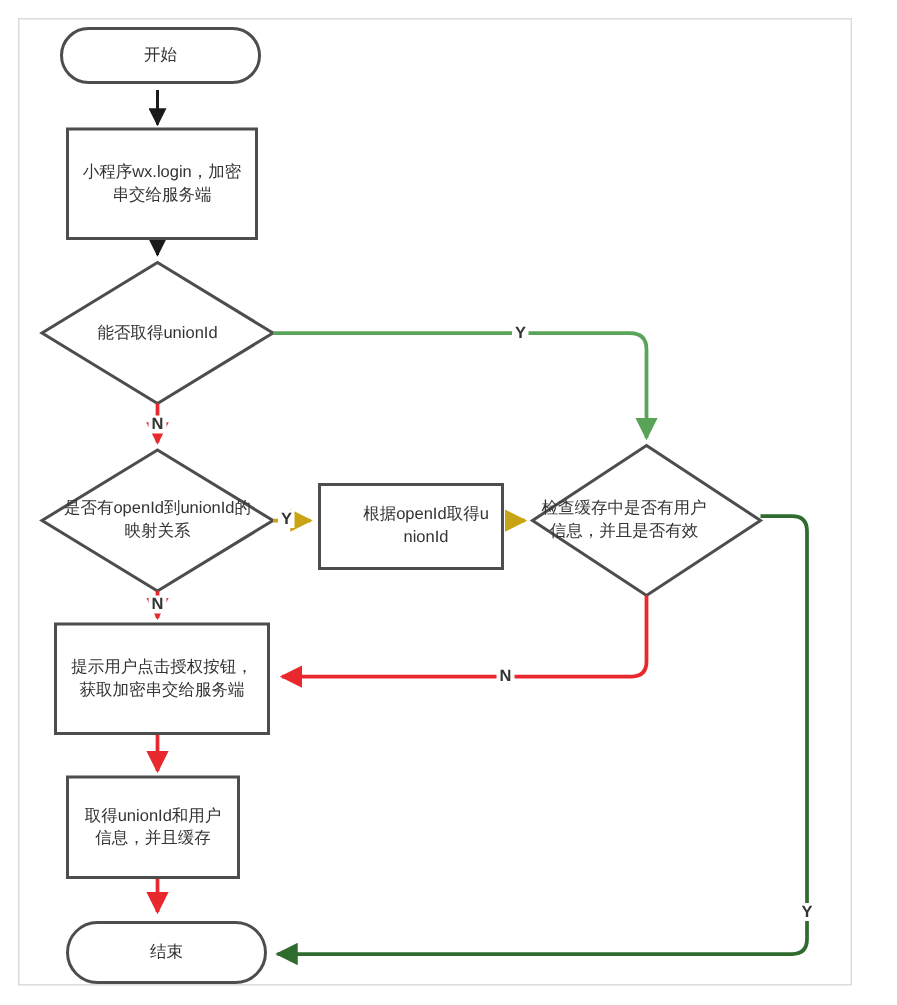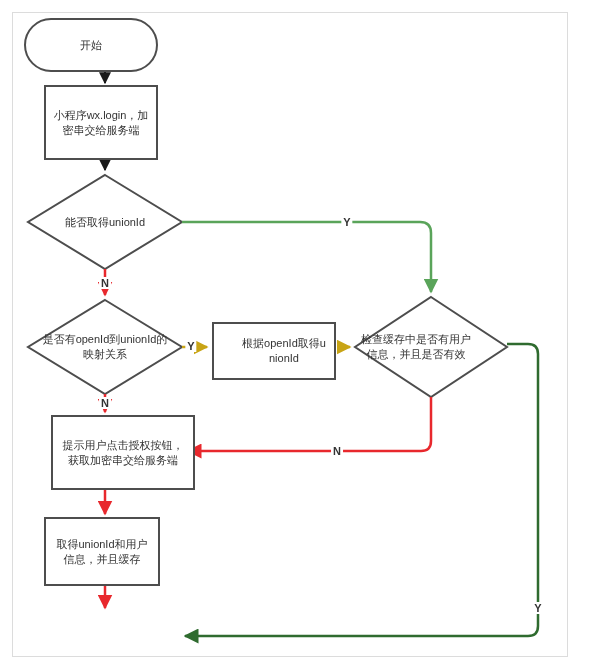--- a/index.html
+++ b/index.html
@@ -143,52 +143,55 @@
      end (dark green, right then down then left) --&gt;
     <path d="M 507,344 L 528,344 Q 538,344 538,354 L 538,626 Q 538,636 528,636 L 185,636" fill="none" stroke="#2f6b2f" stroke-width="2.5" marker-end="url(#ah-dgreen)"></path>
 
     
     <path d="M 105,490 L 105,514" fill="none" stroke="#e8282d" stroke-width="2.5" marker-end="url(#ah-red)"></path>
 
     
     <path d="M 105,586 L 105,608" fill="none" stroke="#e8282d" stroke-width="2.5" marker-end="url(#ah-red)"></path>
   </svg>
 
-  <div class="node term" style="left:24px; top:18px; width:134px; height:54px;">
+  <div class="node term" style="left:40px; top:18px; width:134px; height:38px;">
     <span class="node-text">开始</span>
   </div>
 
-  <div class="node proc" style="left:44px; top:85px; width:114px; height:75px;text-align:center;">
+  <div class="node proc" style="left:44px; top:85px; width:128px; height:75px;text-align:center;">
     <span class="node-text">小程序wx.login，加密串交给服务端</span>
   </div>
 
   <div class="diamond-text" style="left:40px; top:207px; width:130px; height:30px;">
     <span>能否取得unionId</span>
   </div>
 
   <div class="diamond-text" style="left:42px; top:317px; width:126px; height:60px;">
     <span>是否有openId到unionId的映射关系</span>
   </div>
 
   <div class="node proc" style="left:212px; top:322px; width:124px; height:58px;padding-left:20px;">
     <span class="node-text">根据openId取得unionId</span>
   </div>
 
   <div class="diamond-text" style="left:358px; top:317px; width:116px; height:60px;">
     <span>检查缓存中是否有用户信息，并且是否有效</span>
   </div>
 
-  <div class="node proc" style="left:51px; top:415px; width:144px; height:75px;">
+  <div class="node proc" style="left:36px; top:415px; width:144px; height:75px;">
     <span class="node-text">提示用户点击授权按钮，获取加密串交给服务端</span>
   </div>
 
   <div class="node proc" style="left:44px; top:517px; width:116px; height:69px;">
     <span class="node-text">取得unionId和用户信息，并且缓存</span>
   </div>
 
+  <div class="node term" style="left:44px; top:614px; width:134px; height:42px;">
+    <span class="node-text">结束</span>
+  </div>
 
   <div class="edge-label" style="left:347px; top:222px;">Y</div>
 
   <div class="edge-label" style="left:105px; top:283px;">N</div>
 
   <div class="edge-label" style="left:191px; top:346px;">Y</div>
 
   <div class="edge-label" style="left:105px; top:403px;">N</div>
 
   <div class="edge-label" style="left:337px; top:451px;">N</div>

